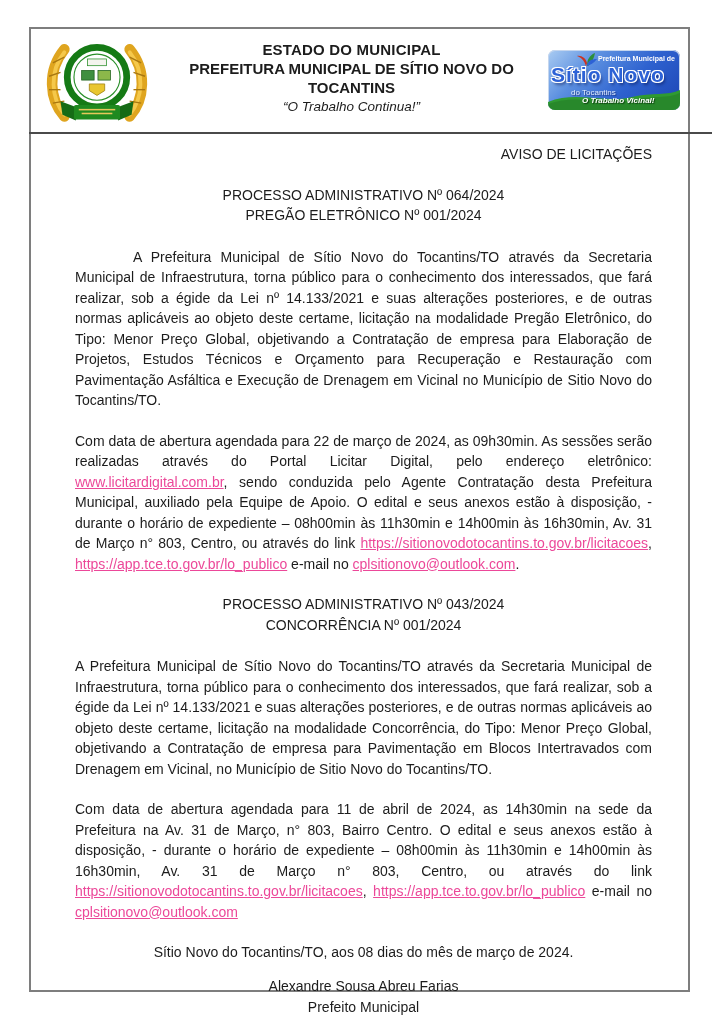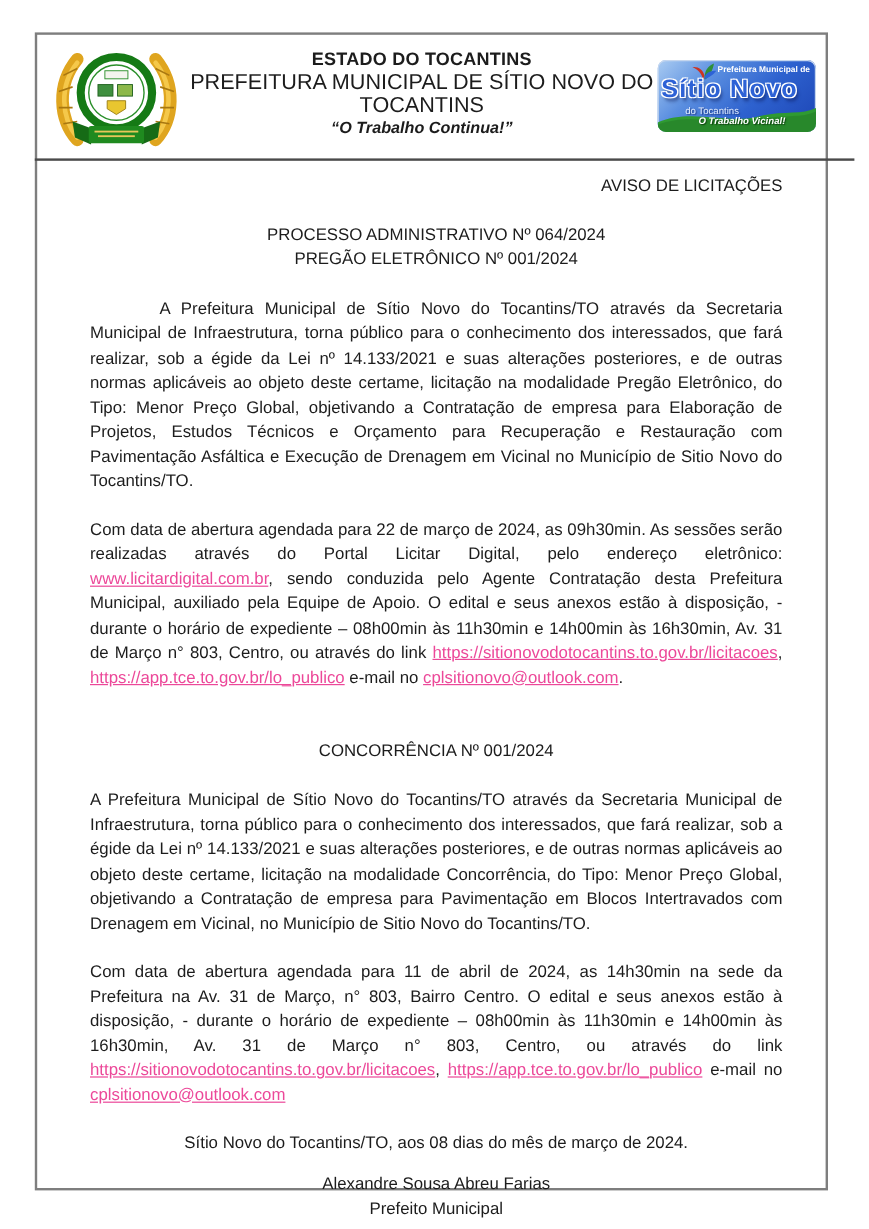--- a/index.html
+++ b/index.html
@@ -5,22 +5,22 @@
   html,body{margin:0;padding:0;background:#ffffff;}
   body{width:724px;height:1024px;position:relative;overflow:hidden;
        font-family:"Liberation Sans","DejaVu Sans",sans-serif;color:#1c1c1c;}
   .page{position:absolute;left:29px;top:27px;width:661px;height:965px;
         border:2px solid #7e7e7e;box-sizing:border-box;background:#fff;}
   
   .header{height:101px;display:flex;align-items:center;padding:0 8px;box-sizing:border-box;}
   .crest{width:116px;height:96px;flex:0 0 116px;margin-top:4px;}
   .header-text{flex:1;text-align:center;line-height:19px;padding-bottom:4px;}
   .ht-state{font-size:15px;font-weight:bold;letter-spacing:.2px;}
-  .ht-muni{font-size:18px;font-weight:normal;}
-  .ht-motto{font-size:13.5px;font-weight:bold;font-style:italic;}
+  .ht-muni{font-size:15px;font-weight:bold;}
+  .ht-motto{font-size:13.5px;font-weight:normal;font-style:italic;}
   
   .brand{position:relative;width:132px;height:60px;flex:0 0 132px;border-radius:7px;
          background:linear-gradient(135deg,#aaccf2 0%,#5b8fe0 30%,#2e62cf 60%,#1c44b4 100%);
          overflow:hidden;box-shadow:0 0 0 1px #c5d6ee inset;}
   .brand-top{position:absolute;top:5px;right:5px;font-size:7px;font-weight:bold;color:#ffffff;}
   .brand-name{position:absolute;top:13px;left:3px;font-size:21px;font-weight:bold;
               color:#2d62d6;letter-spacing:1px;white-space:nowrap;
               text-shadow:-1px -1px 0 #fff,1px -1px 0 #fff,-1px 1px 0 #fff,1px 1px 0 #fff,2px 3px 3px rgba(10,20,80,.55);}
   .brand-sub{position:absolute;top:38px;left:23px;font-size:8px;font-weight:normal;color:#e4eeff;
              text-shadow:1px 1px 1px rgba(10,20,80,.6);}
@@ -81,21 +81,21 @@
 
         <path d="M22,70 L38,76 L38,90 L24,84 Z" fill="#166b16"></path>
         <path d="M98,70 L82,76 L82,90 L96,84 Z" fill="#166b16"></path>
         <rect x="36" y="74" width="48" height="15" rx="2" fill="#1f8a1f"></rect>
         <rect x="41" y="78" width="38" height="1.6" fill="#e6c75a"></rect>
         <rect x="44" y="82" width="32" height="1.6" fill="#e6c75a"></rect>
       </svg>
     </div>
 
     <div class="header-text">
-      <div class="ht-state">ESTADO DO TOCANTINS</div>
+      <div class="ht-state">ESTADO DO MUNICIPAL</div>
       <div class="ht-muni">PREFEITURA MUNICIPAL DE SÍTIO NOVO DO TOCANTINS</div>
       <div class="ht-motto">“O Trabalho Continua!”</div>
     </div>
 
     <div class="brand">
       <svg class="brand-leaf" width="22" height="16" viewBox="0 0 22 16">
         <path d="M10,15 C9,8 4,5 1,4 C5,3 10,6 11,11 Z" fill="#cc3322"></path>
         <path d="M11,14 C11,7 14,3 19,1 C18,6 16,11 12,14 Z" fill="#2e8f3a"></path>
         <path d="M11,13 C12,9 15,7 21,7 C18,11 14,13 11,14 Z" fill="#2d62d6"></path>
       </svg>
@@ -119,21 +119,21 @@
     <p class="center heading">
       <span>PROCESSO ADMINISTRATIVO Nº 064/2024</span><br>
       <span>PREGÃO ELETRÔNICO Nº 001/2024</span>
     </p>
 
     <p class="para indent">A Prefeitura Municipal de Sítio Novo do Tocantins/TO através da Secretaria Municipal de Infraestrutura, torna público para o conhecimento dos interessados, que fará realizar, sob a égide da Lei nº 14.133/2021 e suas alterações posteriores, e de outras normas aplicáveis ao objeto deste certame, licitação na modalidade Pregão Eletrônico, do Tipo: Menor Preço Global, objetivando a Contratação de empresa para Elaboração de Projetos, Estudos Técnicos e Orçamento para Recuperação e Restauração com Pavimentação Asfáltica e Execução de Drenagem em Vicinal no Município de Sitio Novo do Tocantins/TO.</p>
 
     <p class="para"><span>Com data de abertura agendada para 22 de março de 2024, as 09h30min. As sessões serão realizadas através do Portal Licitar Digital, pelo endereço eletrônico: </span><a class="lnk">www.licitardigital.com.br</a><span>, sendo conduzida pelo Agente Contratação desta Prefeitura Municipal, auxiliado pela Equipe de Apoio. O edital e seus anexos estão à disposição, - durante o horário de expediente – 08h00min às 11h30min e 14h00min às 16h30min, Av. 31 de Março n° 803, Centro, ou através do link </span><a class="lnk">https://sitionovodotocantins.to.gov.br/licitacoes</a><span>, </span><a class="lnk">https://app.tce.to.gov.br/lo_publico</a><span> e-mail no </span><a class="lnk">cplsitionovo@outlook.com</a><span>.</span></p>
 
     <p class="center heading sec2-head">
-      <br>
+      <span>PROCESSO ADMINISTRATIVO Nº 043/2024</span><br>
       <span>CONCORRÊNCIA Nº 001/2024</span>
     </p>
 
     <p class="para">A Prefeitura Municipal de Sítio Novo do Tocantins/TO através da Secretaria Municipal de Infraestrutura, torna público para o conhecimento dos interessados, que fará realizar, sob a égide da Lei nº 14.133/2021 e suas alterações posteriores, e de outras normas aplicáveis ao objeto deste certame, licitação na modalidade Concorrência, do Tipo: Menor Preço Global, objetivando a Contratação de empresa para Pavimentação em Blocos Intertravados com Drenagem em Vicinal, no Município de Sitio Novo do Tocantins/TO.</p>
 
     <p class="para"><span>Com data de abertura agendada para 11 de abril de 2024, as 14h30min na sede da Prefeitura na Av. 31 de Março, n° 803, Bairro Centro. O edital e seus anexos estão à disposição, - durante o horário de expediente – 08h00min às 11h30min e 14h00min às 16h30min, Av. 31 de Março n° 803, Centro, ou através do link </span><a class="lnk">https://sitionovodotocantins.to.gov.br/licitacoes</a><span>, </span><a class="lnk">https://app.tce.to.gov.br/lo_publico</a><span> e-mail no </span><a class="lnk">cplsitionovo@outlook.com</a></p>
 
     <p class="center dateline">Sítio Novo do Tocantins/TO, aos 08 dias do mês de março de 2024.</p>
 
     <p class="center sig-name">Alexandre Sousa Abreu Farias</p>

